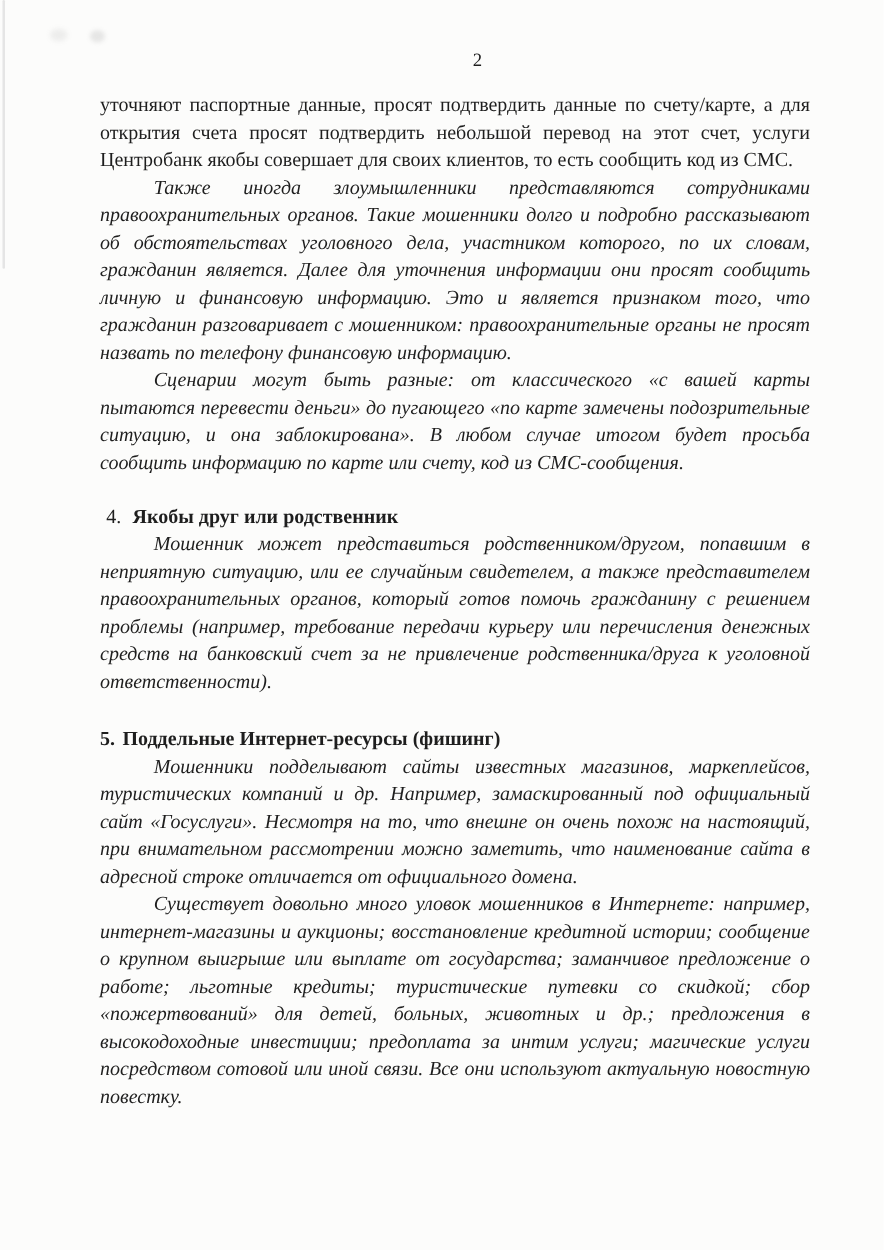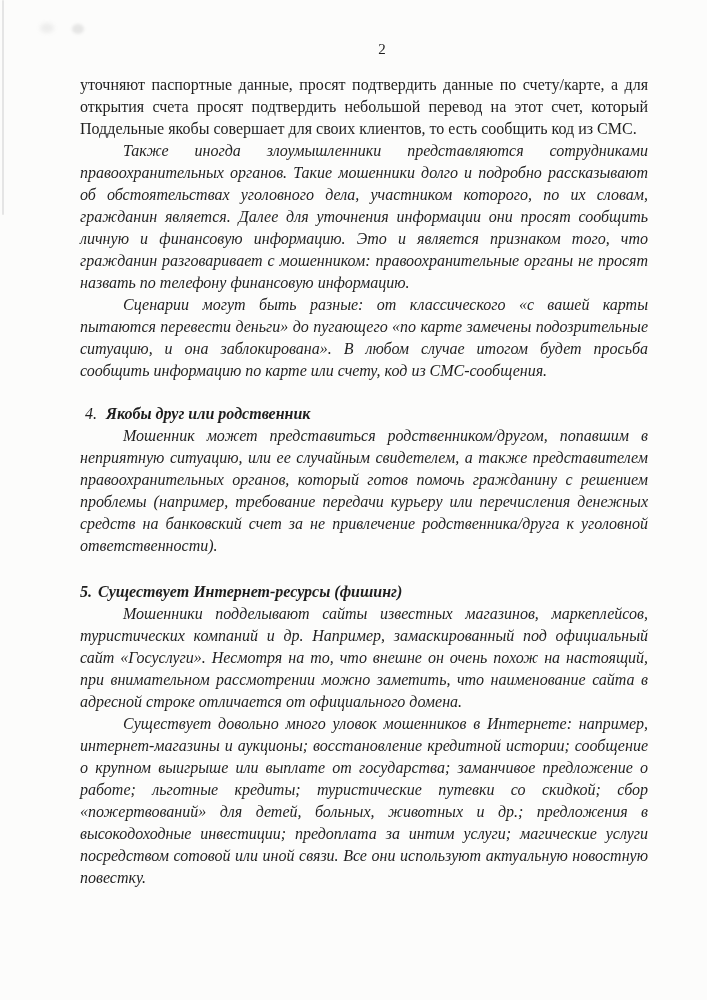--- a/index.html
+++ b/index.html
@@ -40,21 +40,20 @@
   }
   p.indent { text-indent: 43px; font-style: italic; }
   .mt-a { margin-top: 4px; }
   .mt-b { margin-top: 11px; }
   .mt-c { margin-top: 6px; }
   .mt-d { margin-top: 5px; }
   .mt-e { margin-top: 28px; }
   .heading {
     font-weight: bold;
     text-align: left;
-    font-style: italic;
   }
   .heading-4 {
     margin-top: 21px !important;
     padding-left: 5px !important;
   }
   .heading-4 .h-num {
     font-weight: normal;
     margin-right: 9px;
   }
   .heading-5 {
@@ -103,34 +102,34 @@
 <div class="page">
 
   <div class="scan-edge-line"></div>
   <div class="scan-smudge-a"></div>
   <div class="scan-smudge-b"></div>
 
   <div class="page-number">2</div>
 
   <div class="content">
 
-    <p>уточняют паспортные данные, просят подтвердить данные по счету/карте, а для открытия счета просят подтвердить небольшой перевод на этот счет, который Поддельные якобы совершает для своих клиентов, то есть сообщить код из СМС.</p>
+    <p>уточняют паспортные данные, просят подтвердить данные по счету/карте, а для открытия счета просят подтвердить небольшой перевод на этот счет, услуги Центробанк якобы совершает для своих клиентов, то есть сообщить код из СМС.</p>
 
     <p class="indent mt-a">Также иногда злоумышленники представляются сотрудниками правоохранительных органов. Такие мошенники долго и подробно рассказывают об обстоятельствах уголовного дела, участником которого, по их словам, гражданин является. Далее для уточнения информации они просят сообщить личную и финансовую информацию. Это и является признаком того, что гражданин разговаривает с мошенником: правоохранительные органы не просят назвать по телефону финансовую информацию.</p>
 
     <p class="indent mt-b">Сценарии могут быть разные: от классического «с вашей карты пытаются перевести деньги» до пугающего «по карте замечены подозрительные ситуацию, и она заблокирована». В любом случае итогом будет просьба сообщить информацию по карте или счету, код из СМС-сообщения.</p>
 
     <p class="heading heading-4">
       <span class="h-num">4.</span><span>Якобы друг или родственник</span>
     </p>
 
     <p class="indent mt-c">Мошенник может представиться родственником/другом, попавшим в неприятную ситуацию, или ее случайным свидетелем, а также представителем правоохранительных органов, который готов помочь гражданину с решением проблемы (например, требование передачи курьеру или перечисления денежных средств на банковский счет за не привлечение родственника/друга к уголовной ответственности).</p>
 
     <p class="heading heading-5">
-      <span class="h-num">5.</span><span>Существует Интернет-ресурсы (фишинг)</span>
+      <span class="h-num">5.</span><span>Поддельные Интернет-ресурсы (фишинг)</span>
     </p>
 
     <p class="indent mt-d">Мошенники подделывают сайты известных магазинов, маркеплейсов, туристических компаний и др. Например, замаскированный под официальный сайт «Госуслуги». Несмотря на то, что внешне он очень похож на настоящий, при внимательном рассмотрении можно заметить, что наименование сайта в адресной строке отличается от официального домена.</p>
 
     <p class="indent mt-e">Существует довольно много уловок мошенников в Интернете: например, интернет-магазины и аукционы; восстановление кредитной истории; сообщение о крупном выигрыше или выплате от государства; заманчивое предложение о работе; льготные кредиты; туристические путевки со скидкой; сбор «пожертвований» для детей, больных, животных и др.; предложения в высокодоходные инвестиции; предоплата за интим услуги; магические услуги посредством сотовой или иной связи.  Все они используют актуальную новостную повестку.</p>
 
   </div>
 
 </div>
 

